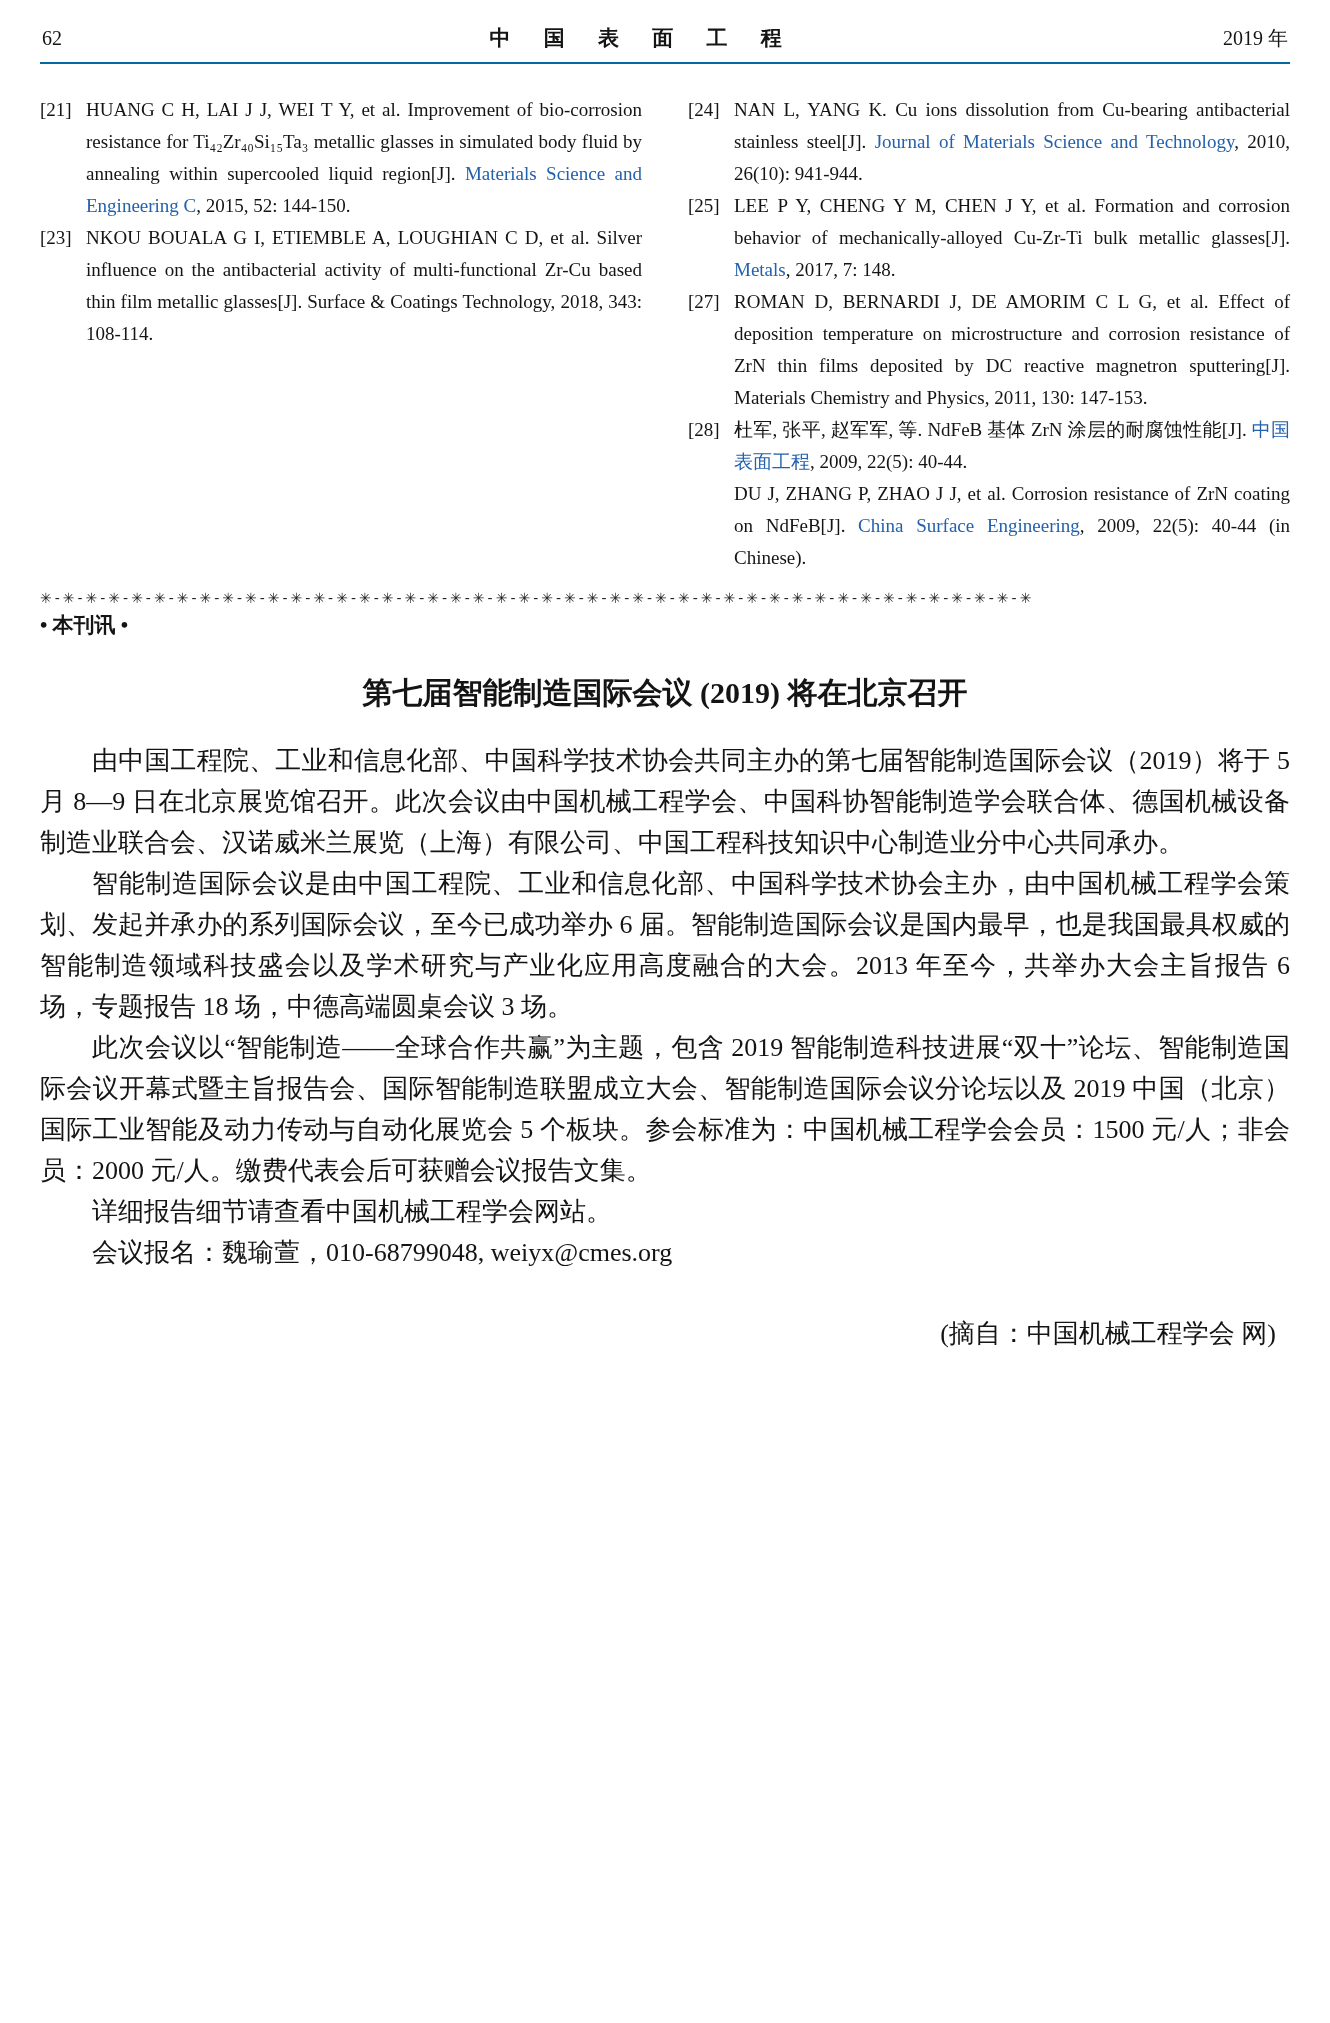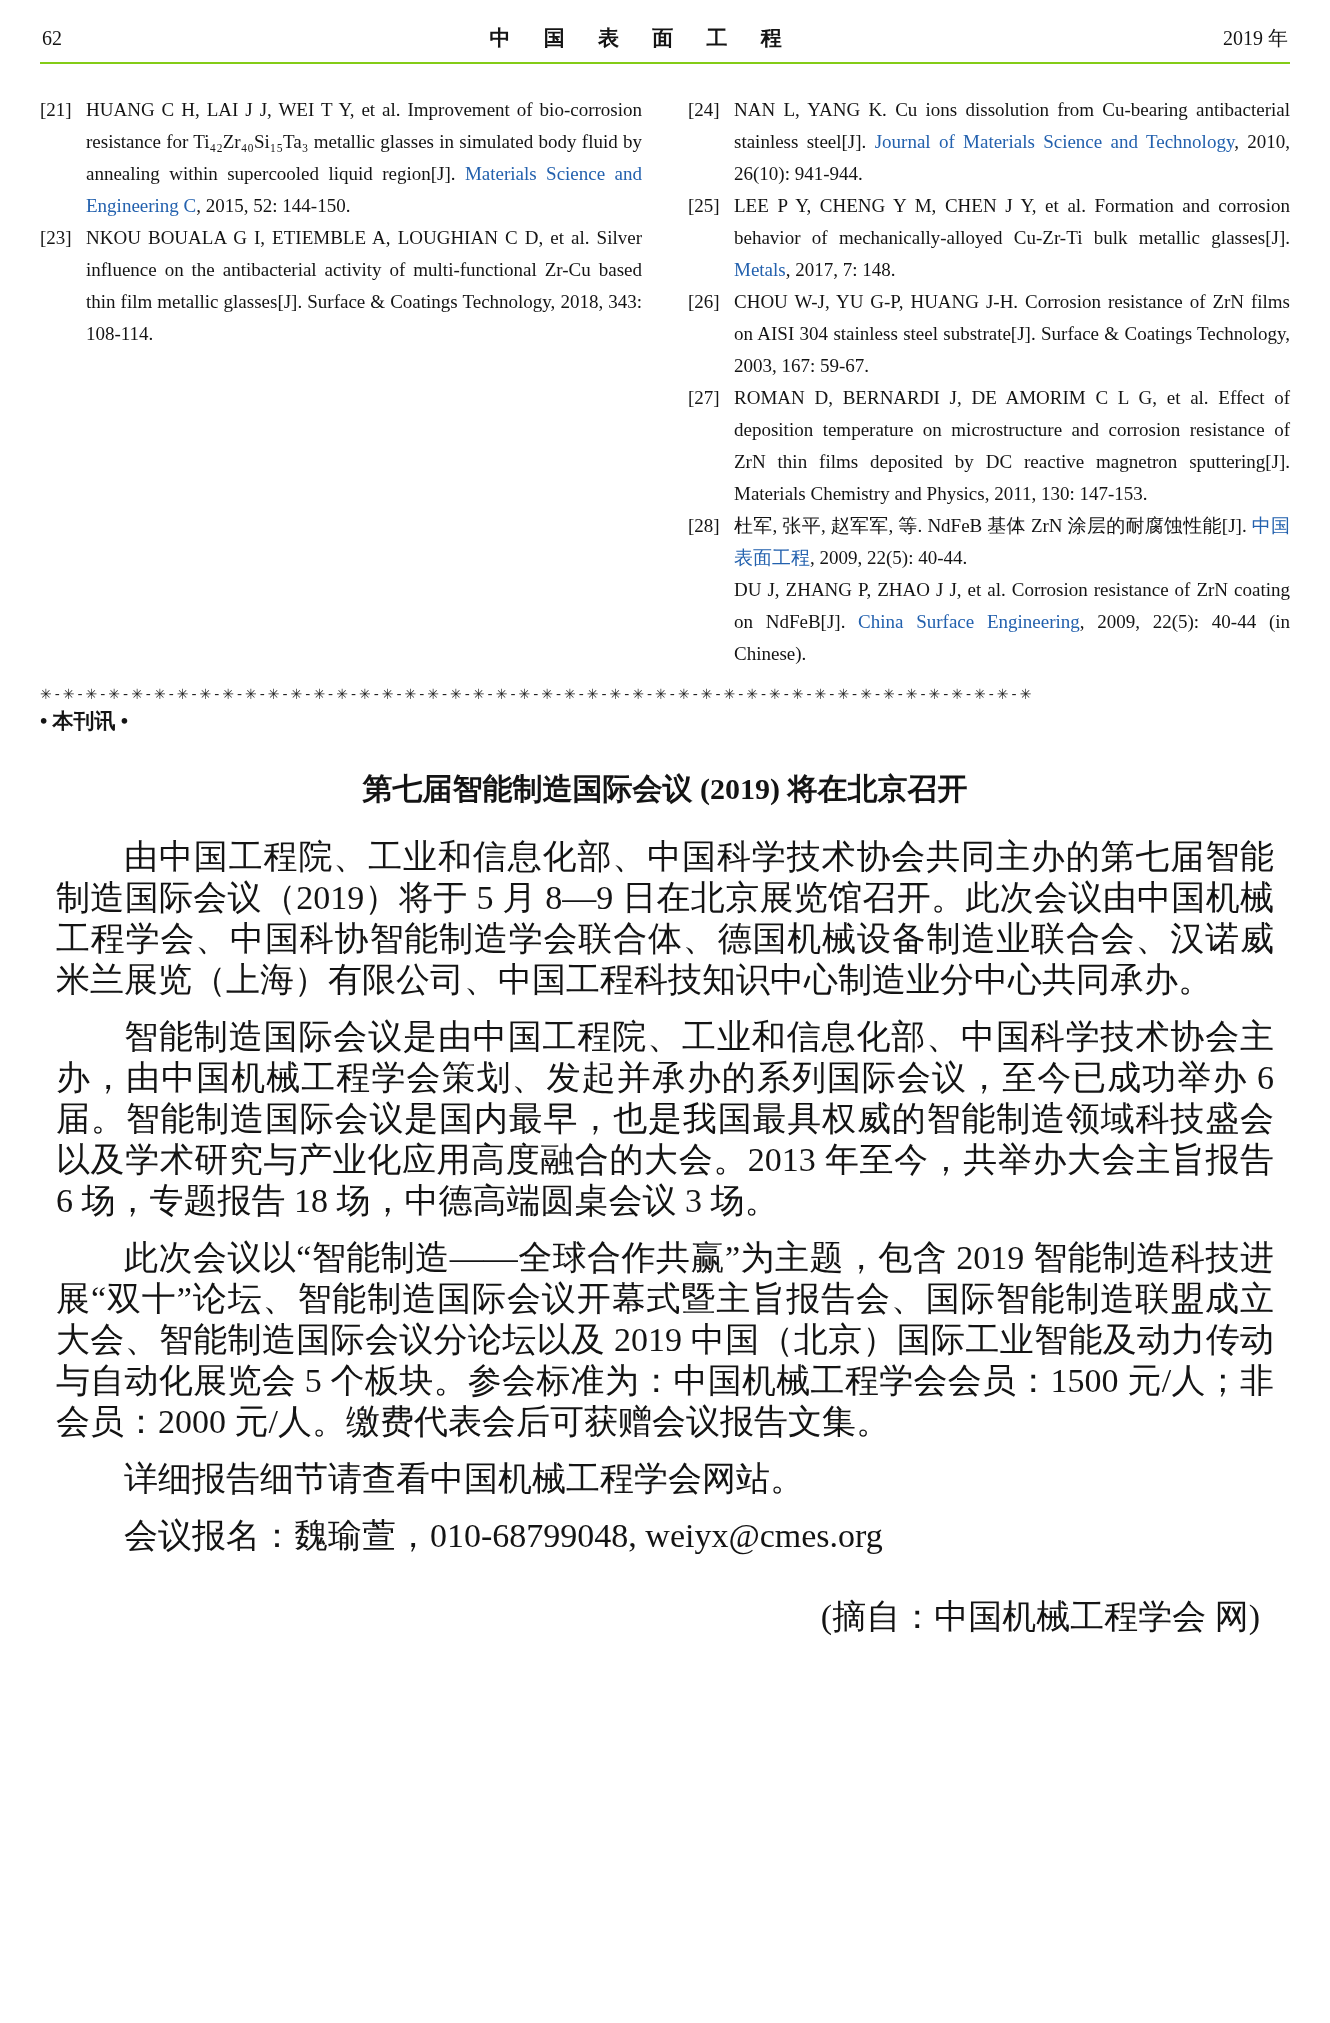--- a/index.html
+++ b/index.html
@@ -17,21 +17,21 @@
   }
   .page {
     padding: 18px 40px 0 40px;
     box-sizing: border-box;
   }
   
   .runhead {
     display: flex;
     justify-content: space-between;
     align-items: baseline;
-    border-bottom: 2px solid #84cc16;
+    border-bottom: 2px solid #0369a1;
     padding: 6px 2px 10px 2px;
     font-size: 20px;
   }
   .runhead .jtitle {
     font-weight: bold;
     letter-spacing: 14px;
     font-size: 21px;
   }
   
   .refs {
@@ -74,22 +74,22 @@
     font-weight: bold;
     font-size: 21px;
   }
   .news-title {
     text-align: center;
     font-weight: bold;
     font-size: 30px;
     margin: 34px 0 26px 0;
   }
   .news p {
-    margin: 16px;
-    font-size: 34px;
+    margin: 0;
+    font-size: 26px;
     line-height: 41px;
     text-align: justify;
     text-indent: 2em;
   }
   .news .source {
     text-align: right;
     text-indent: 0;
     margin-top: 40px;
     padding-right: 14px;
   }
@@ -106,21 +106,20 @@
   </div>
 
   <div class="refs">
     <div class="col">
         <div class="ref"><span class="ref-label">[21]</span><span>HUANG C H, LAI J J, WEI T Y, et al. Improvement of bio-corrosion resistance for Ti₄₂Zr₄₀Si₁₅Ta₃ metallic glasses in simulated body fluid by annealing within supercooled liquid region[J]. </span><span class="jlink">Materials Science and Engineering C</span><span>, 2015, 52: 144-150.</span></div>
         <div class="ref"><span class="ref-label">[23]</span><span>NKOU BOUALA G I, ETIEMBLE A, LOUGHIAN C D, et al. Silver influence on the antibacterial activity of multi-functional Zr-Cu based thin film metallic glasses[J]. Surface &amp; Coatings Technology, 2018, 343: 108-114.</span></div>
       </div>
     <div class="col">
         <div class="ref"><span class="ref-label">[24]</span><span>NAN L, YANG K. Cu ions dissolution from Cu-bearing antibacterial stainless steel[J]. </span><span class="jlink">Journal of Materials Science and Technology</span><span>, 2010, 26(10): 941-944.</span></div>
         <div class="ref"><span class="ref-label">[25]</span><span>LEE P Y, CHENG Y M, CHEN J Y, et al. Formation and corrosion behavior of mechanically-alloyed Cu-Zr-Ti bulk metallic glasses[J]. </span><span class="jlink">Metals</span><span>, 2017, 7: 148.</span></div>
-        <div class="ref"><span class="ref-label">[26]</span><span>CHOU W-J, YU G-P, HUANG J-H. Corrosion resistance of ZrN films on AISI 304 stainless steel substrate[J]. Surface &amp; Coatings Technology, 2003, 167: 59-67.</span></div>
         <div class="ref"><span class="ref-label">[27]</span><span>ROMAN D, BERNARDI J, DE AMORIM C L G, et al. Effect of deposition temperature on microstructure and corrosion resistance of ZrN thin films deposited by DC reactive magnetron sputtering[J]. Materials Chemistry and Physics, 2011, 130: 147-153.</span></div>
         <div class="ref"><span class="ref-label">[28]</span><span>杜军, 张平, 赵军军, 等. NdFeB 基体 ZrN 涂层的耐腐蚀性能[J]. </span><span class="jlink">中国表面工程</span><span>, 2009, 22(5): 40-44.</span><br><span>DU J, ZHANG P, ZHAO J J, et al. Corrosion resistance of ZrN coating on NdFeB[J]. </span><span class="jlink">China Surface Engineering</span><span>, 2009, 22(5): 40-44 (in Chinese).</span></div>
       </div>
   </div>
 
   <div class="sepline">✳-✳-✳-✳-✳-✳-✳-✳-✳-✳-✳-✳-✳-✳-✳-✳-✳-✳-✳-✳-✳-✳-✳-✳-✳-✳-✳-✳-✳-✳-✳-✳-✳-✳-✳-✳-✳-✳-✳-✳-✳-✳-✳-✳</div>
 
   <div class="news">
     <div class="bulletin-label">• 本刊讯 •</div>
     <div class="news-title">第七届智能制造国际会议 (2019) 将在北京召开</div>

